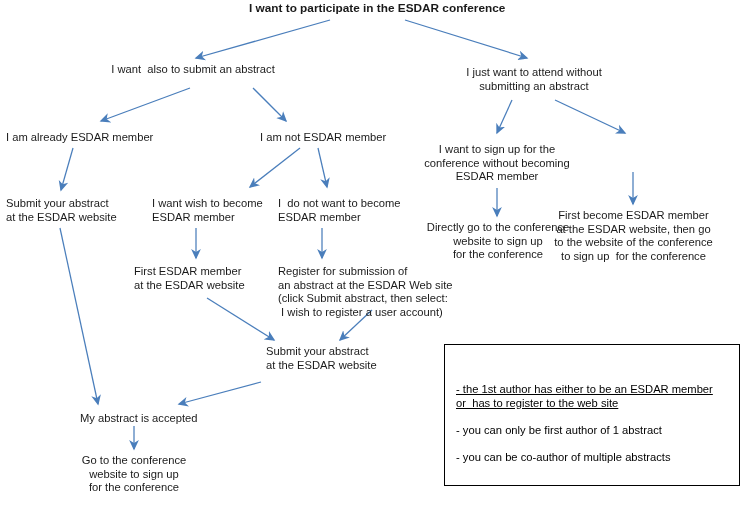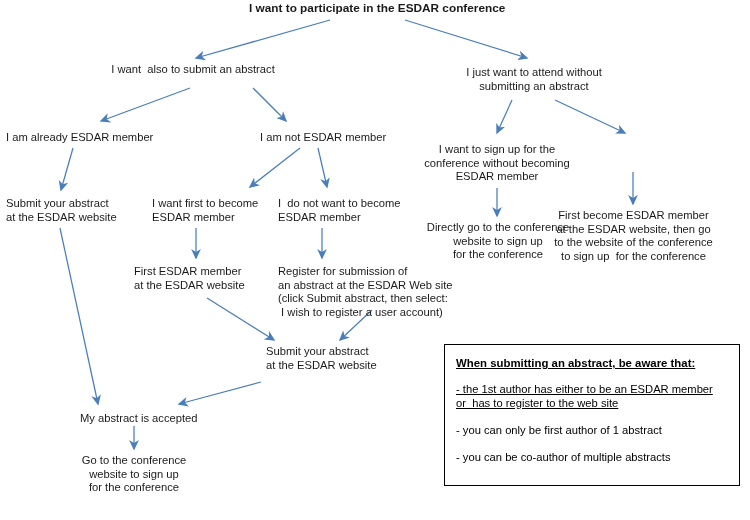--- a/index.html
+++ b/index.html
@@ -117,21 +117,21 @@
   <div class="node left" style="left:248px; top:131px; width:200px;margin-left:12px;">I am not ESDAR member</div>
 
   <div class="node center" style="left:417px; top:143px; width:160px;">I want to sign up for the
 conference without becoming
 ESDAR member</div>
 
 
   <div class="node left" style="left:6px; top:197px; width:180px;">Submit your abstract
 at the ESDAR website</div>
 
-  <div class="node left" style="left:152px; top:197px; width:180px;">I want first to become
+  <div class="node left" style="left:152px; top:197px; width:180px;">I want wish to become
 ESDAR member</div>
 
   <div class="node left" style="left:278px; top:197px; width:180px;">I  do not want to become
 ESDAR member</div>
 
   <div class="node center" style="left:423px; top:221px; width:150px;">Directly go to the conference
 website to sign up
 for the conference</div>
 
   <div class="node center" style="left:545px; top:209px; width:177px;">First become ESDAR member
@@ -150,20 +150,19 @@
   <div class="node left" style="left:266px; top:345px; width:180px;">Submit your abstract
 at the ESDAR website</div>
 
   <div class="node left" style="left:80px; top:412px; width:180px;">My abstract is accepted</div>
 
   <div class="node center" style="left:64px; top:454px; width:140px;">Go to the conference
 website to sign up
 for the conference</div>
 
   <div id="info-box" style="left:444px; top:344px; width:296px; height:142px;">
-    <div class="info-heading" style="position:absolute; left:11px; top:12px;">When submitting an abstract, be aware that:</div>
     <div class="info-line u" style="position:absolute; left:11px; top:37px;">- the 1st author has either to be an ESDAR member</div>
     <div class="info-line u" style="position:absolute; left:11px; top:51px;">or  has to register to the web site</div>
     <div class="info-line" style="position:absolute; left:11px; top:78px;">- you can only be first author of 1 abstract</div>
     <div class="info-line" style="position:absolute; left:11px; top:105px;">- you can be co-author of multiple abstracts</div>
   </div>
 
 </div>
 
 </body></html>

